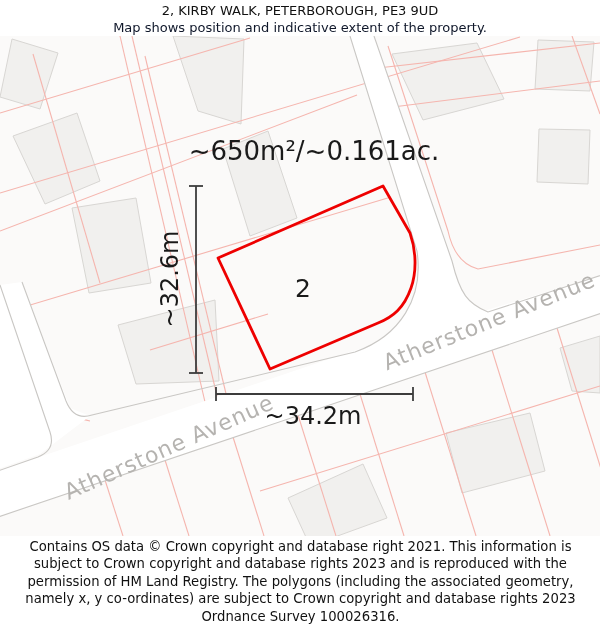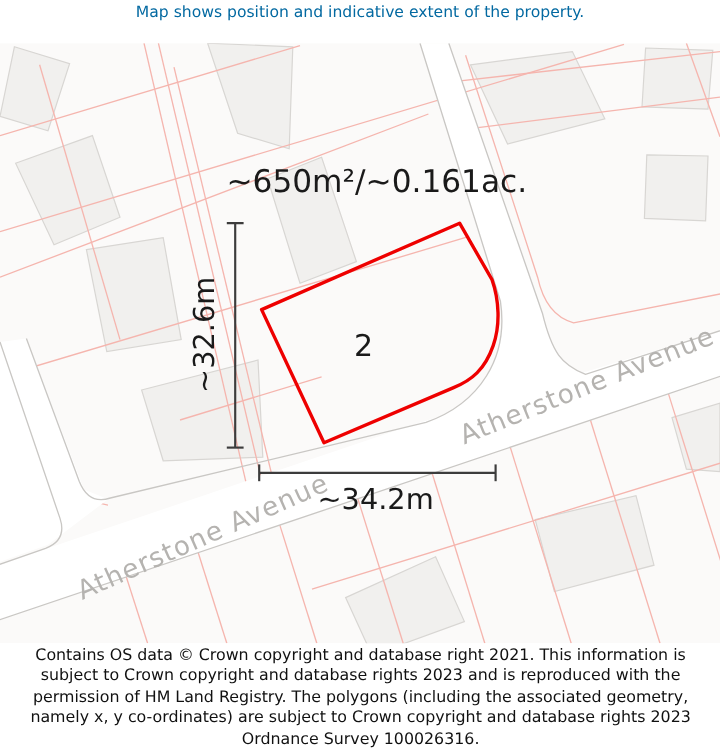--- a/index.html
+++ b/index.html
@@ -1,38 +1,39 @@
 <!DOCTYPE html>
 <html><head>
 <meta charset="utf-8">
 <style>
   html,body{margin:0;padding:0;background:#ffffff;}
   .page{position:relative;width:600px;height:625px;background:#ffffff;overflow:hidden;
         font-family:"DejaVu Sans","Liberation Sans",sans-serif;color:#111;}
   .hdr{position:absolute;top:2px;left:0;width:600px;text-align:center;}
   .hdr .t1{font-size:13px;line-height:17px;color:#111;}
-  .hdr .t2{font-size:13px;line-height:17px;color:#0369a1;}
+  .hdr .t2{font-size:13px;line-height:17px;color:#0f172a;}
   .mapwrap{position:absolute;top:36px;left:0;width:600px;height:500px;}
   svg{display:block;}
   .parcel{stroke:#f5b5ae;stroke-width:1.1;fill:none;}
   .roadfill{fill:#ffffff;stroke:none;}
   .roadedge{stroke:#c9c7c4;stroke-width:1.1;fill:none;}
   .bldg{fill:#f1f0ee;stroke:#d8d6d3;stroke-width:1;}
   .redline{fill:none;stroke:#ee0000;stroke-width:2.8;stroke-linejoin:round;}
   .measure{stroke:#3c3c3c;stroke-width:1.8;}
   .maptext{fill:#1a1a1a;}
   .streettext{fill:#b5b3b0;font-size:22px;letter-spacing:1px;}
   .ftr{position:absolute;top:538px;left:4px;width:593px;font-size:13.2px;
        line-height:17.4px;color:#111;text-align:center;}
 </style>
 </head>
 <body>
 <div class="page">
 
   <div class="hdr">
+    <div class="t1">2, KIRBY WALK, PETERBOROUGH, PE3 9UD</div>
     <div class="t2">Map shows position and indicative extent of the property.</div>
   </div>
 
   <div class="mapwrap">
     <svg width="600" height="500" viewBox="0 0 600 500">
 
       <rect x="0" y="0" width="600" height="500" fill="#fbfaf9"></rect>
 
       <g>
         <polygon class="bldg" points="12,3 58,17 40,73 0,61"></polygon>

